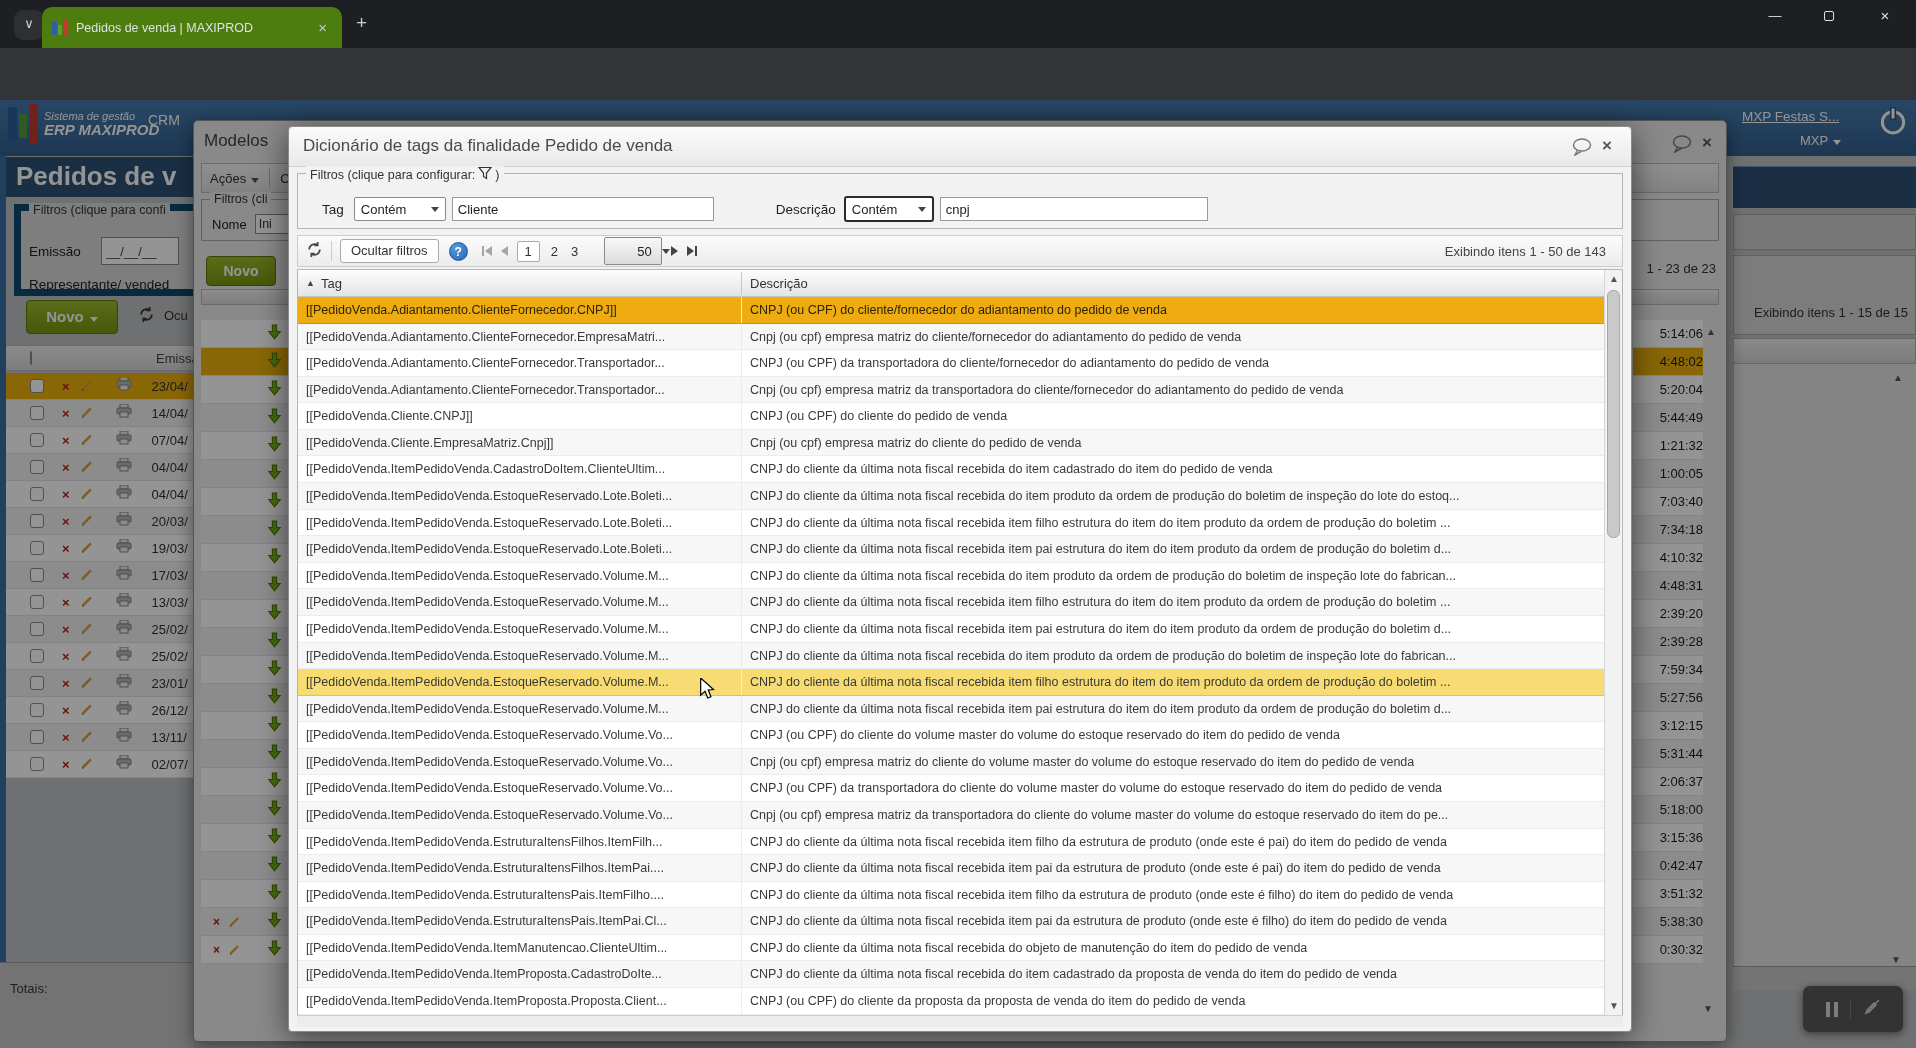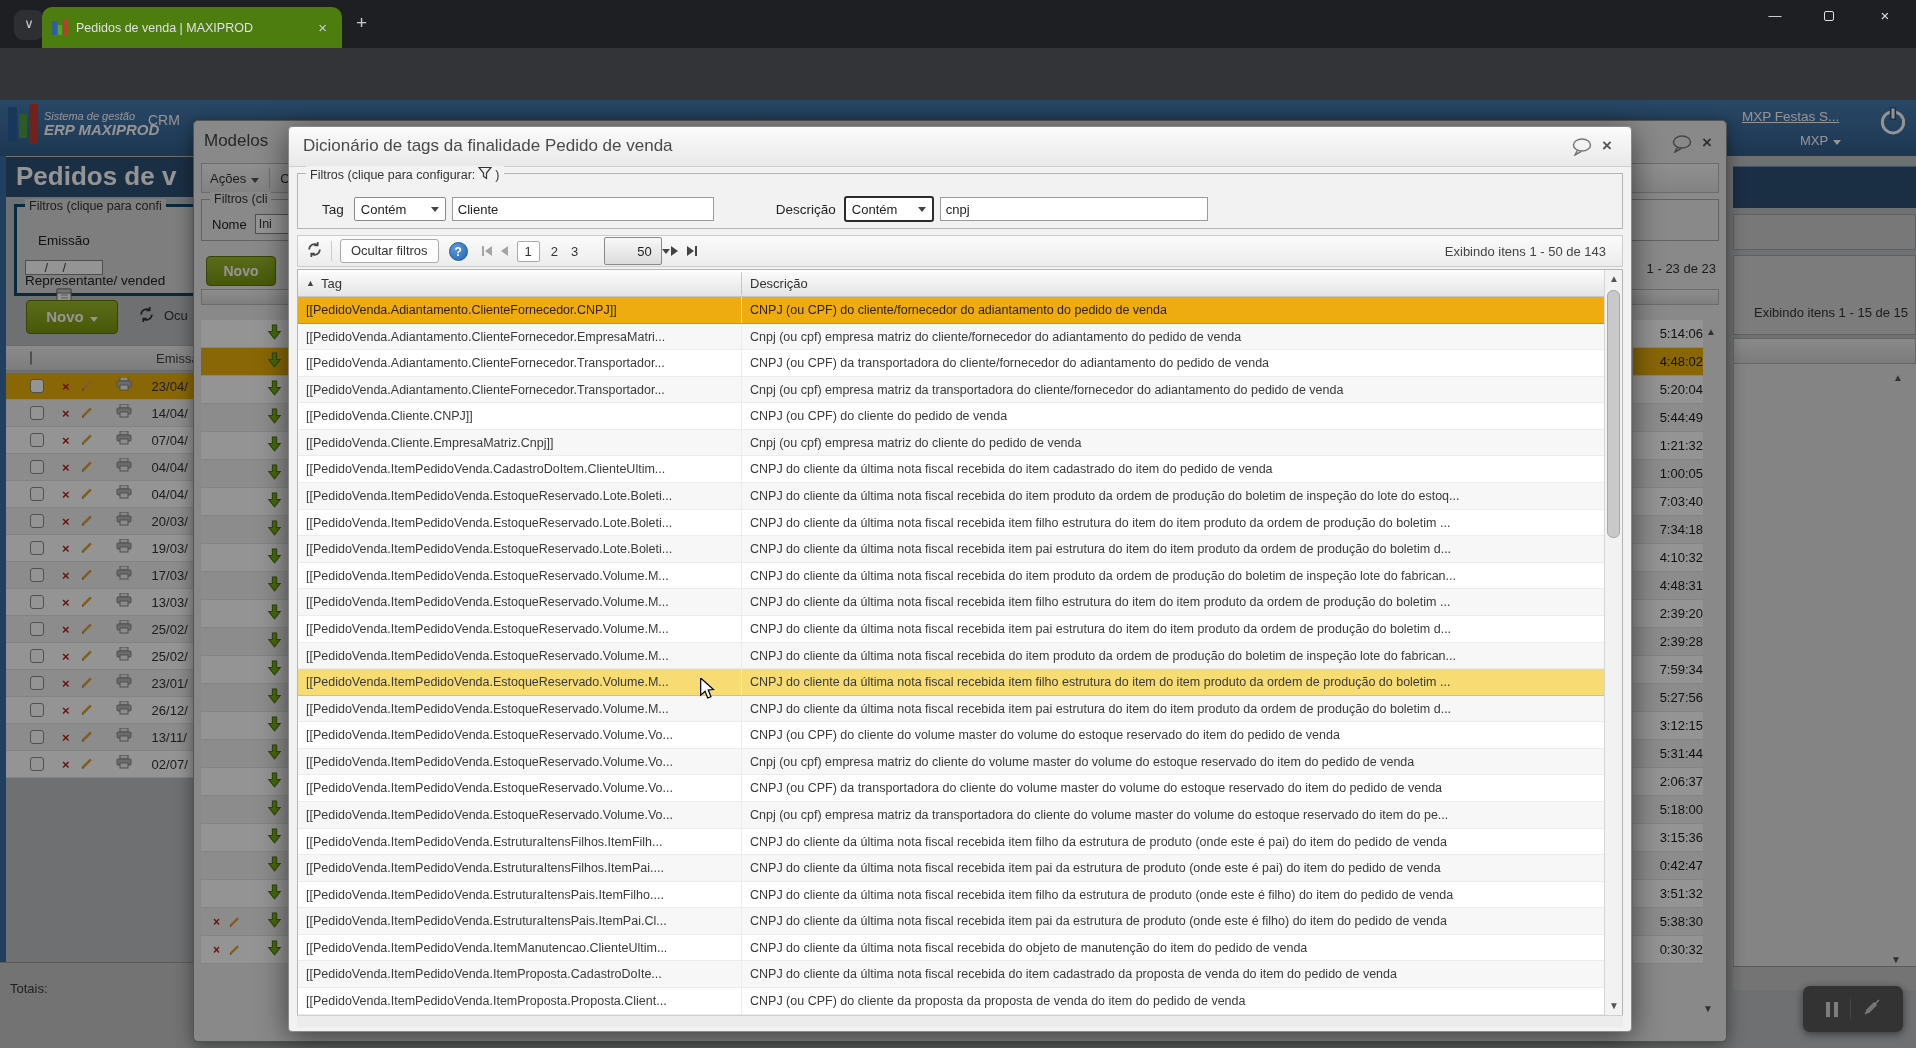--- a/index.html
+++ b/index.html
@@ -50,25 +50,25 @@
   .logobars i{display:block;width:9px;border-radius:1px;}
   .lb1{background:#2c5f9e;height:34px;margin-top:3px;}
   .lb2{background:#4f9e3c;height:24px;margin-top:10px;}
   .lb3{background:#c23c30;height:40px;}
   #erplogo .lt{color:#fff;font-style:italic;line-height:1.1;}
   #erplogo .lt .s1{font-size:11px;display:block;}
   #erplogo .lt .s2{font-size:15px;font-weight:bold;display:block;text-align:center;}
   #nav-crm{left:148px;top:12px;color:#fff;font-size:14px;cursor:pointer;}
   #titleband{left:6px;top:57px;width:1721px;height:40px;background:#2d5176;}
   #pv-title{left:10px;top:4px;color:#fff;font-size:26px;font-weight:bold;white-space:nowrap;}
-  #pv-filters{left:14px;top:104px;width:300px;height:92px;border:3px solid #0c4a6e;background:#d9d9d9;}
+  #pv-filters{left:14px;top:104px;width:300px;height:92px;border:7px solid #0c4a6e;background:#d9d9d9;}
   .legend{position:absolute;left:8px;top:-8px;background:inherit;padding:0 4px;font-size:12.5px;color:#333;white-space:nowrap;}
   #pv-filters .legend{background:#d9d9d9;}
-  #emissao-row{left:8px;top:26px;display:flex;align-items:center;gap:12px;font-size:13.5px;color:#222;flex-direction:column;}
-  #emissao-input{width:78px;height:15px;border:1px solid #888;background:#fff;font-size:13px;color:#444;padding:0 4px;}
+  #emissao-row{left:8px;top:26px;display:flex;align-items:center;gap:20px;font-size:13.5px;color:#222;}
+  #emissao-input{width:78px;height:28px;border:1px solid #888;background:#fff;font-size:13px;color:#444;padding:0 4px;}
   #rep-label{left:8px;top:66px;font-size:13.5px;color:#222;white-space:nowrap;}
   #pv-novo{left:26px;top:200px;width:92px;height:34px;background:linear-gradient(#9cb92c,#7a990f);border:1px solid #5d7607;
     border-radius:4px;color:#fff;font-weight:bold;font-size:15px;text-align:center;line-height:32px;cursor:pointer;}
   #pv-novo .caret{display:inline-block;width:0;height:0;border-left:4px solid transparent;border-right:4px solid transparent;
     border-top:5px solid #fff;margin-left:6px;}
   #pv-sync{left:138px;top:206px;}
   #pv-ocultar{left:164px;top:208px;font-size:13px;color:#333;cursor:pointer;}
   #pv-grid-head{left:6px;top:245px;width:187px;height:26px;background:linear-gradient(#efefef,#d7d7d7);
     border-top:1px solid #b5b5b5;border-bottom:1px solid #b5b5b5;display:flex;align-items:center;gap:40px;}
   #pv-grid-head .cb{margin-left:24px;}

